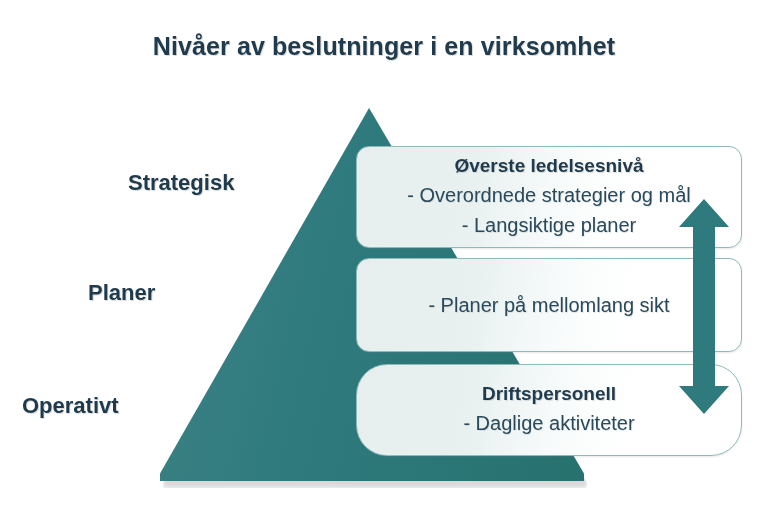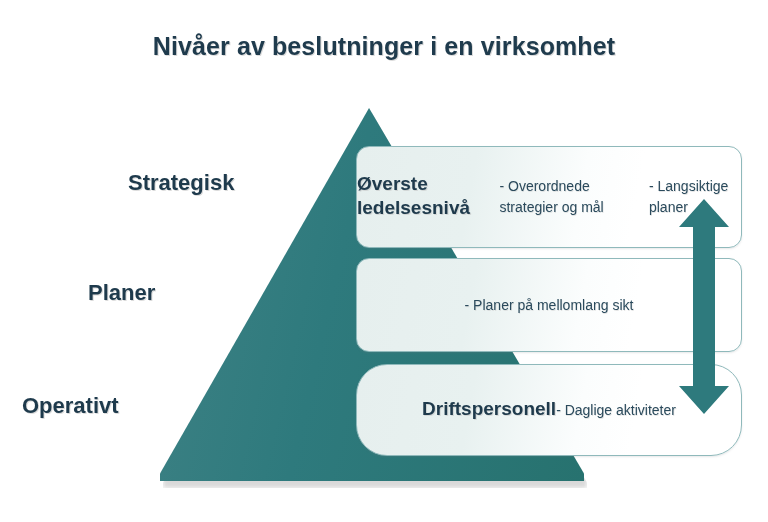--- a/index.html
+++ b/index.html
@@ -66,37 +66,38 @@
   .box {
     position: absolute;
     left: 356px;
     width: 386px;
     border: 1px solid #8FB9BB;
     border-radius: 13px;
     box-sizing: border-box;
     background: linear-gradient(100deg, #E6EFEE 0%, #E8F1F0 30%, #FBFDFD 58%, #FFFFFF 72%, #FFFFFF 100%);
     box-shadow: 0 1px 2px rgba(120,130,135,0.18);
     display: flex;
+    flex-direction: column;
     align-items: center;
     justify-content: center;
   }
   #box-strategic { top: 146px;  height: 102px; }
   #box-tactical  { top: 258px;  height: 94px;  }
   #box-operative { top: 364px;  height: 92px; border-radius: 31px;  }
 
   .box-title {
     font-size: 19px;
     font-weight: bold;
     color: #1E3A4C;
     text-shadow: 1px 1px 0 rgba(190,190,190,0.5);
     margin-bottom: 3px;
     line-height: 1.25;
   }
   .box-line {
-    font-size: 14px;
+    font-size: 20px;
     color: #2A4A5C;
     line-height: 1.5;
     text-shadow: 0.6px 0.6px 0 rgba(200,200,200,0.45);
   }
 
   
   .side-label {
     position: absolute;
     font-size: 22px;
     font-weight: bold;

